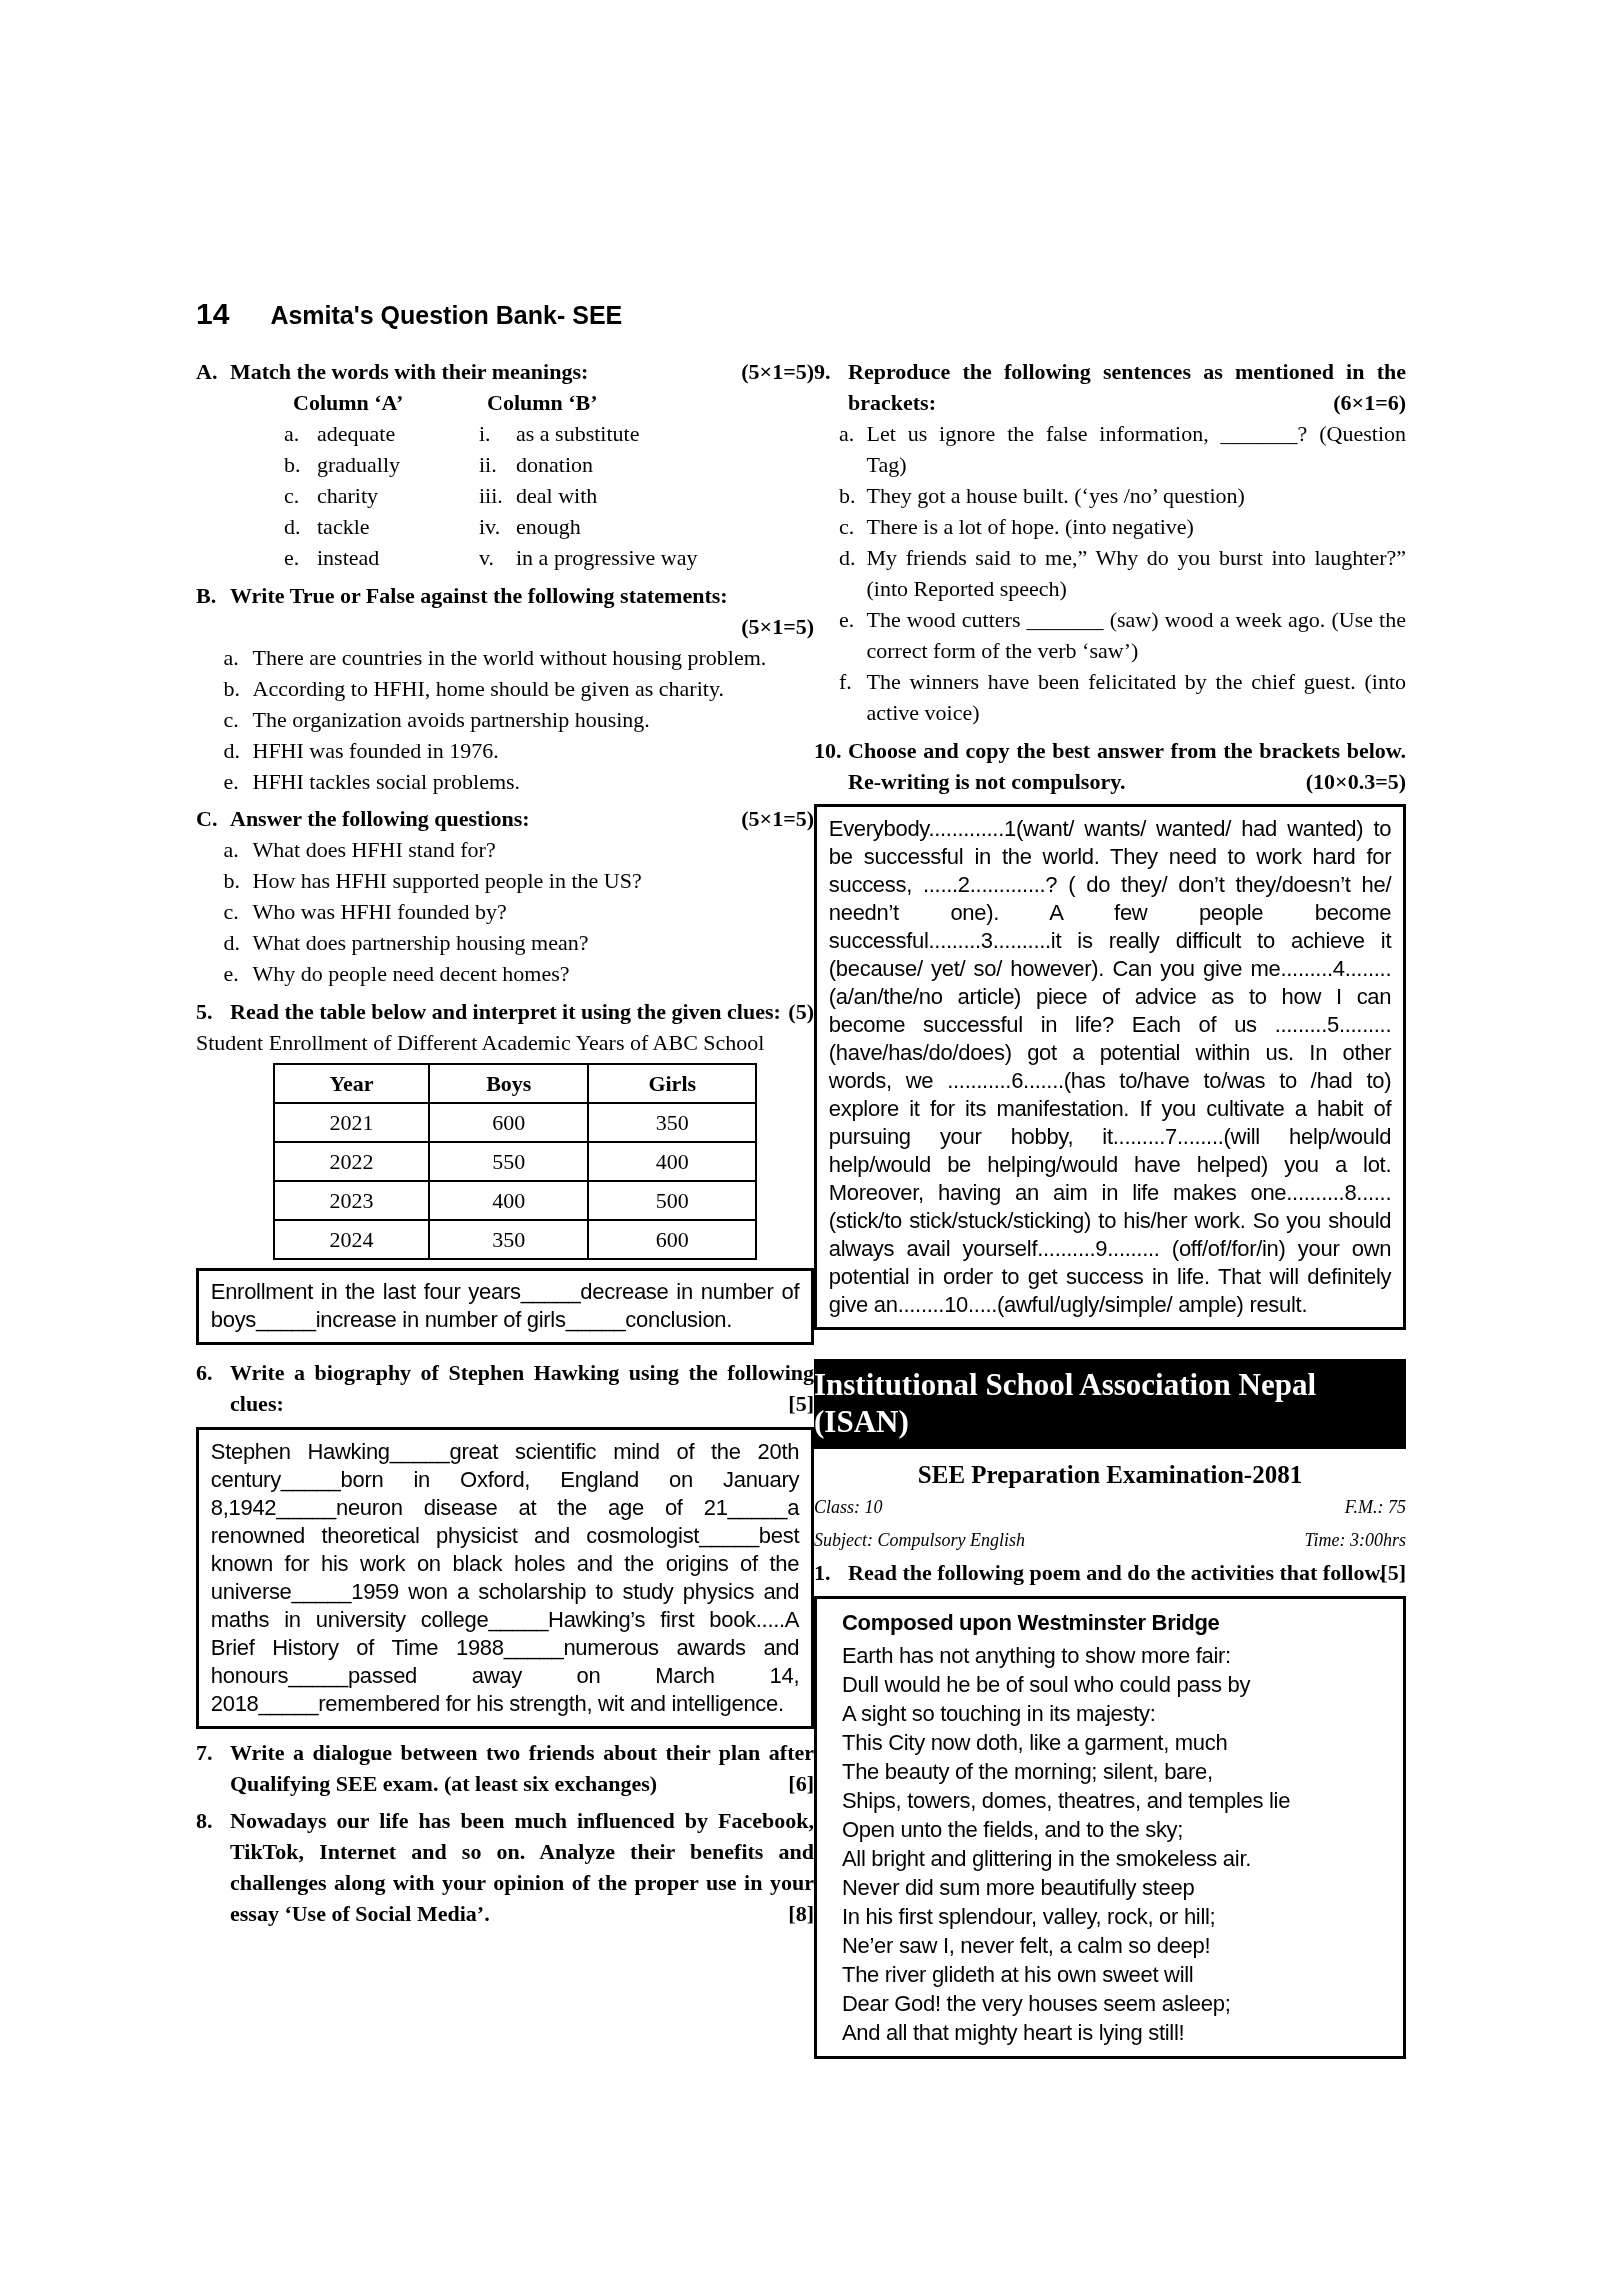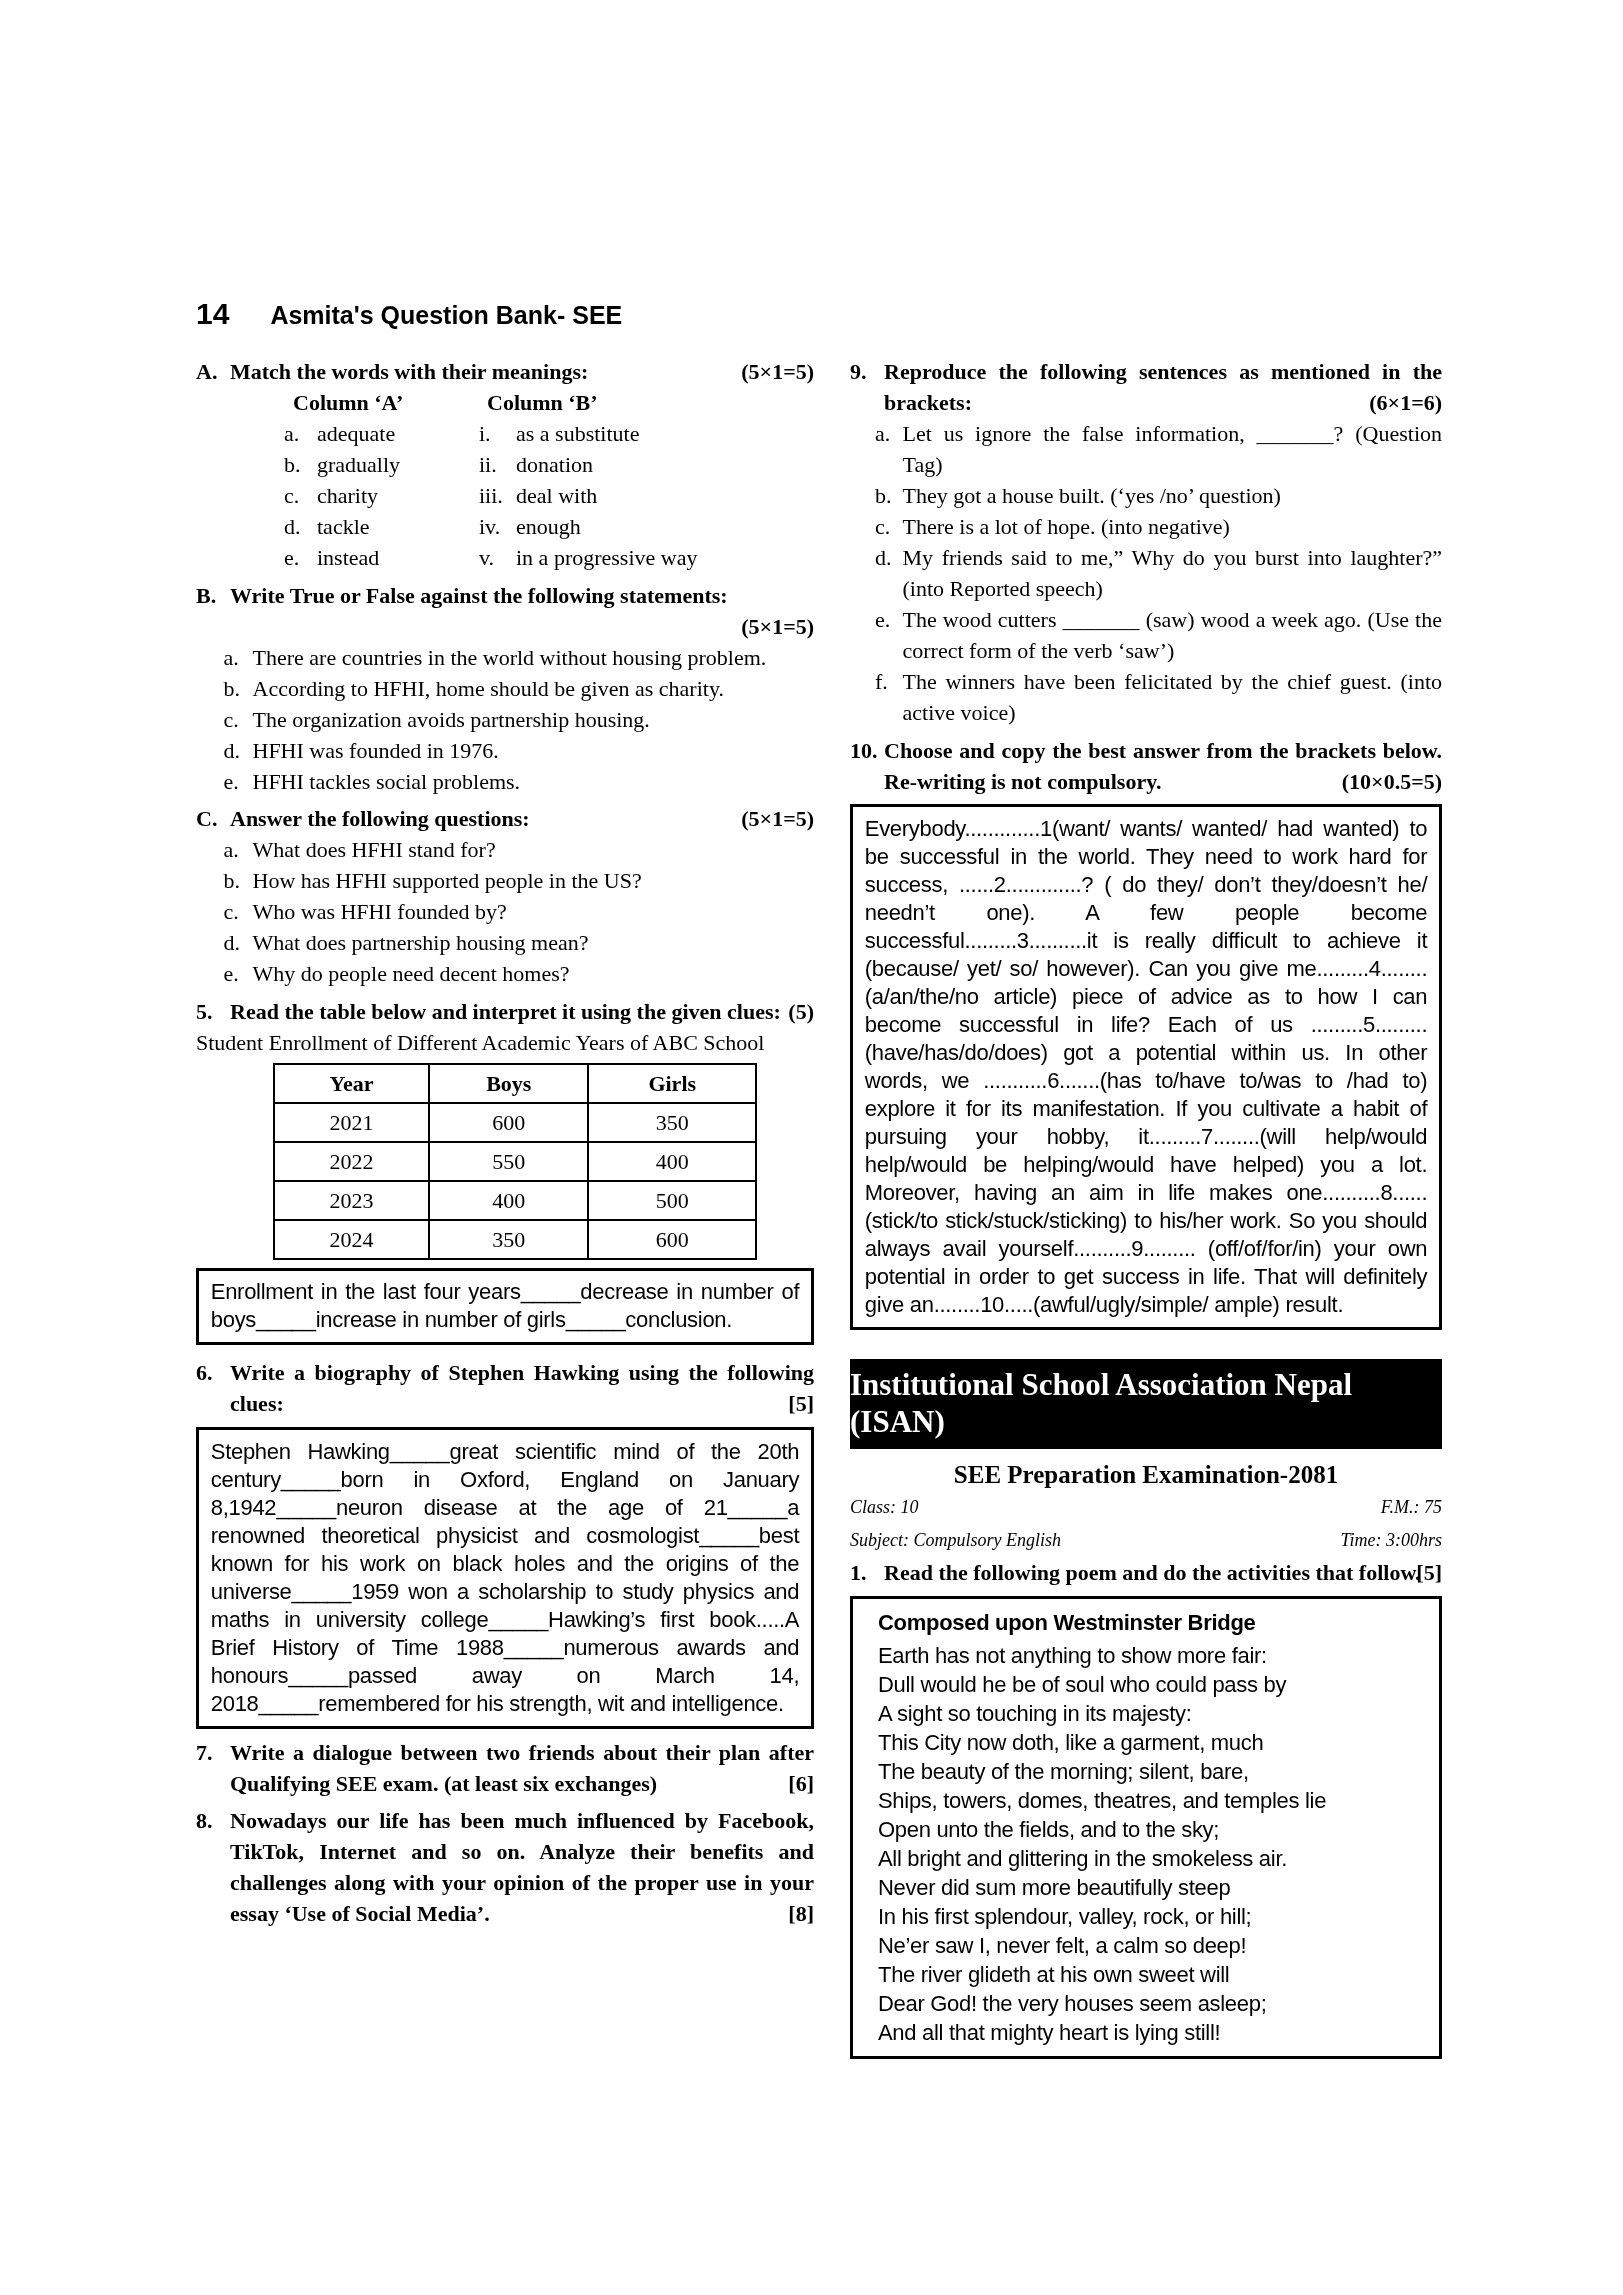--- a/index.html
+++ b/index.html
@@ -1,21 +1,21 @@
 <!DOCTYPE html>
 <html style="font-size:10.5px"><head>
 <meta charset="utf-8">
 <style>
   html,body{margin:0;padding:0;}
   body{
     width:1623px;height:2295px;background:#ffffff;color:#000;
     font-family:"Liberation Serif",serif;position:relative;overflow:hidden;
   }
   .page{position:absolute;left:196px;top:298px;width:1246px;}
-  .cols{display:flex;gap:36px;align-items:flex-start;}
+  .cols{display:flex;align-items:flex-start;}
   .col{font-size:22px;line-height:31px;}
   .col.left{width:618px;}
   .col.right{width:592px;margin-top:58px;}
 
   .pgheader{display:flex;align-items:baseline;gap:41px;font-family:"Liberation Sans",sans-serif;font-weight:bold;margin-bottom:25px;}
   .pgnum{font-size:30px;}
   .pgtitle{font-size:25px;}
 
   .qhead{position:relative;display:flex;font-weight:bold;}
   .qhead .qlabel{flex:0 0 34px;}
@@ -262,21 +262,21 @@
       </div>
       <div class="item">
         <span class="ilabel">f.</span>
         <span class="itext">The winners have been felicitated by the chief guest. (into active voice)</span>
       </div>
 
       <div class="sp10"></div>
       <div class="qhead">
         <span class="qlabel">10.</span>
         <span class="qtext">Choose and copy the best answer from the brackets below. Re-writing is not compulsory.</span>
-        <span class="marks-abs">(10×0.5=5)</span>
+        <span class="marks-abs">(10×0.3=5)</span>
       </div>
       <div class="box">Everybody.............1(want/ wants/ wanted/ had wanted) to be successful in the world. They need to work hard for success, ......2.............? ( do they/ don’t they/doesn’t he/ needn’t one). A few people become successful.........3..........it is really difficult to achieve it (because/ yet/ so/ however). Can you give me.........4........(a/an/the/no article) piece of advice as to how I can become successful in life? Each of us .........5......... (have/has/do/does) got a potential within us. In other words, we ...........6.......(has to/have to/was to /had to) explore it for its manifestation. If you cultivate a habit of pursuing your hobby, it.........7........(will help/would help/would be helping/would have helped) you a lot. Moreover, having an aim in life makes one..........8......(stick/to stick/stuck/sticking) to his/her work. So you should always avail yourself..........9......... (off/of/for/in) your own potential in order to get success in life. That will definitely give an........10.....(awful/ugly/simple/ ample) result.</div>
 
       <div class="banner">
         <div>Institutional School Association Nepal</div>
         <div>(ISAN)</div>
       </div>
       <div class="exam-title">SEE Preparation Examination-2081</div>
       <div class="meta-row">
         <span>Class: 10</span>

